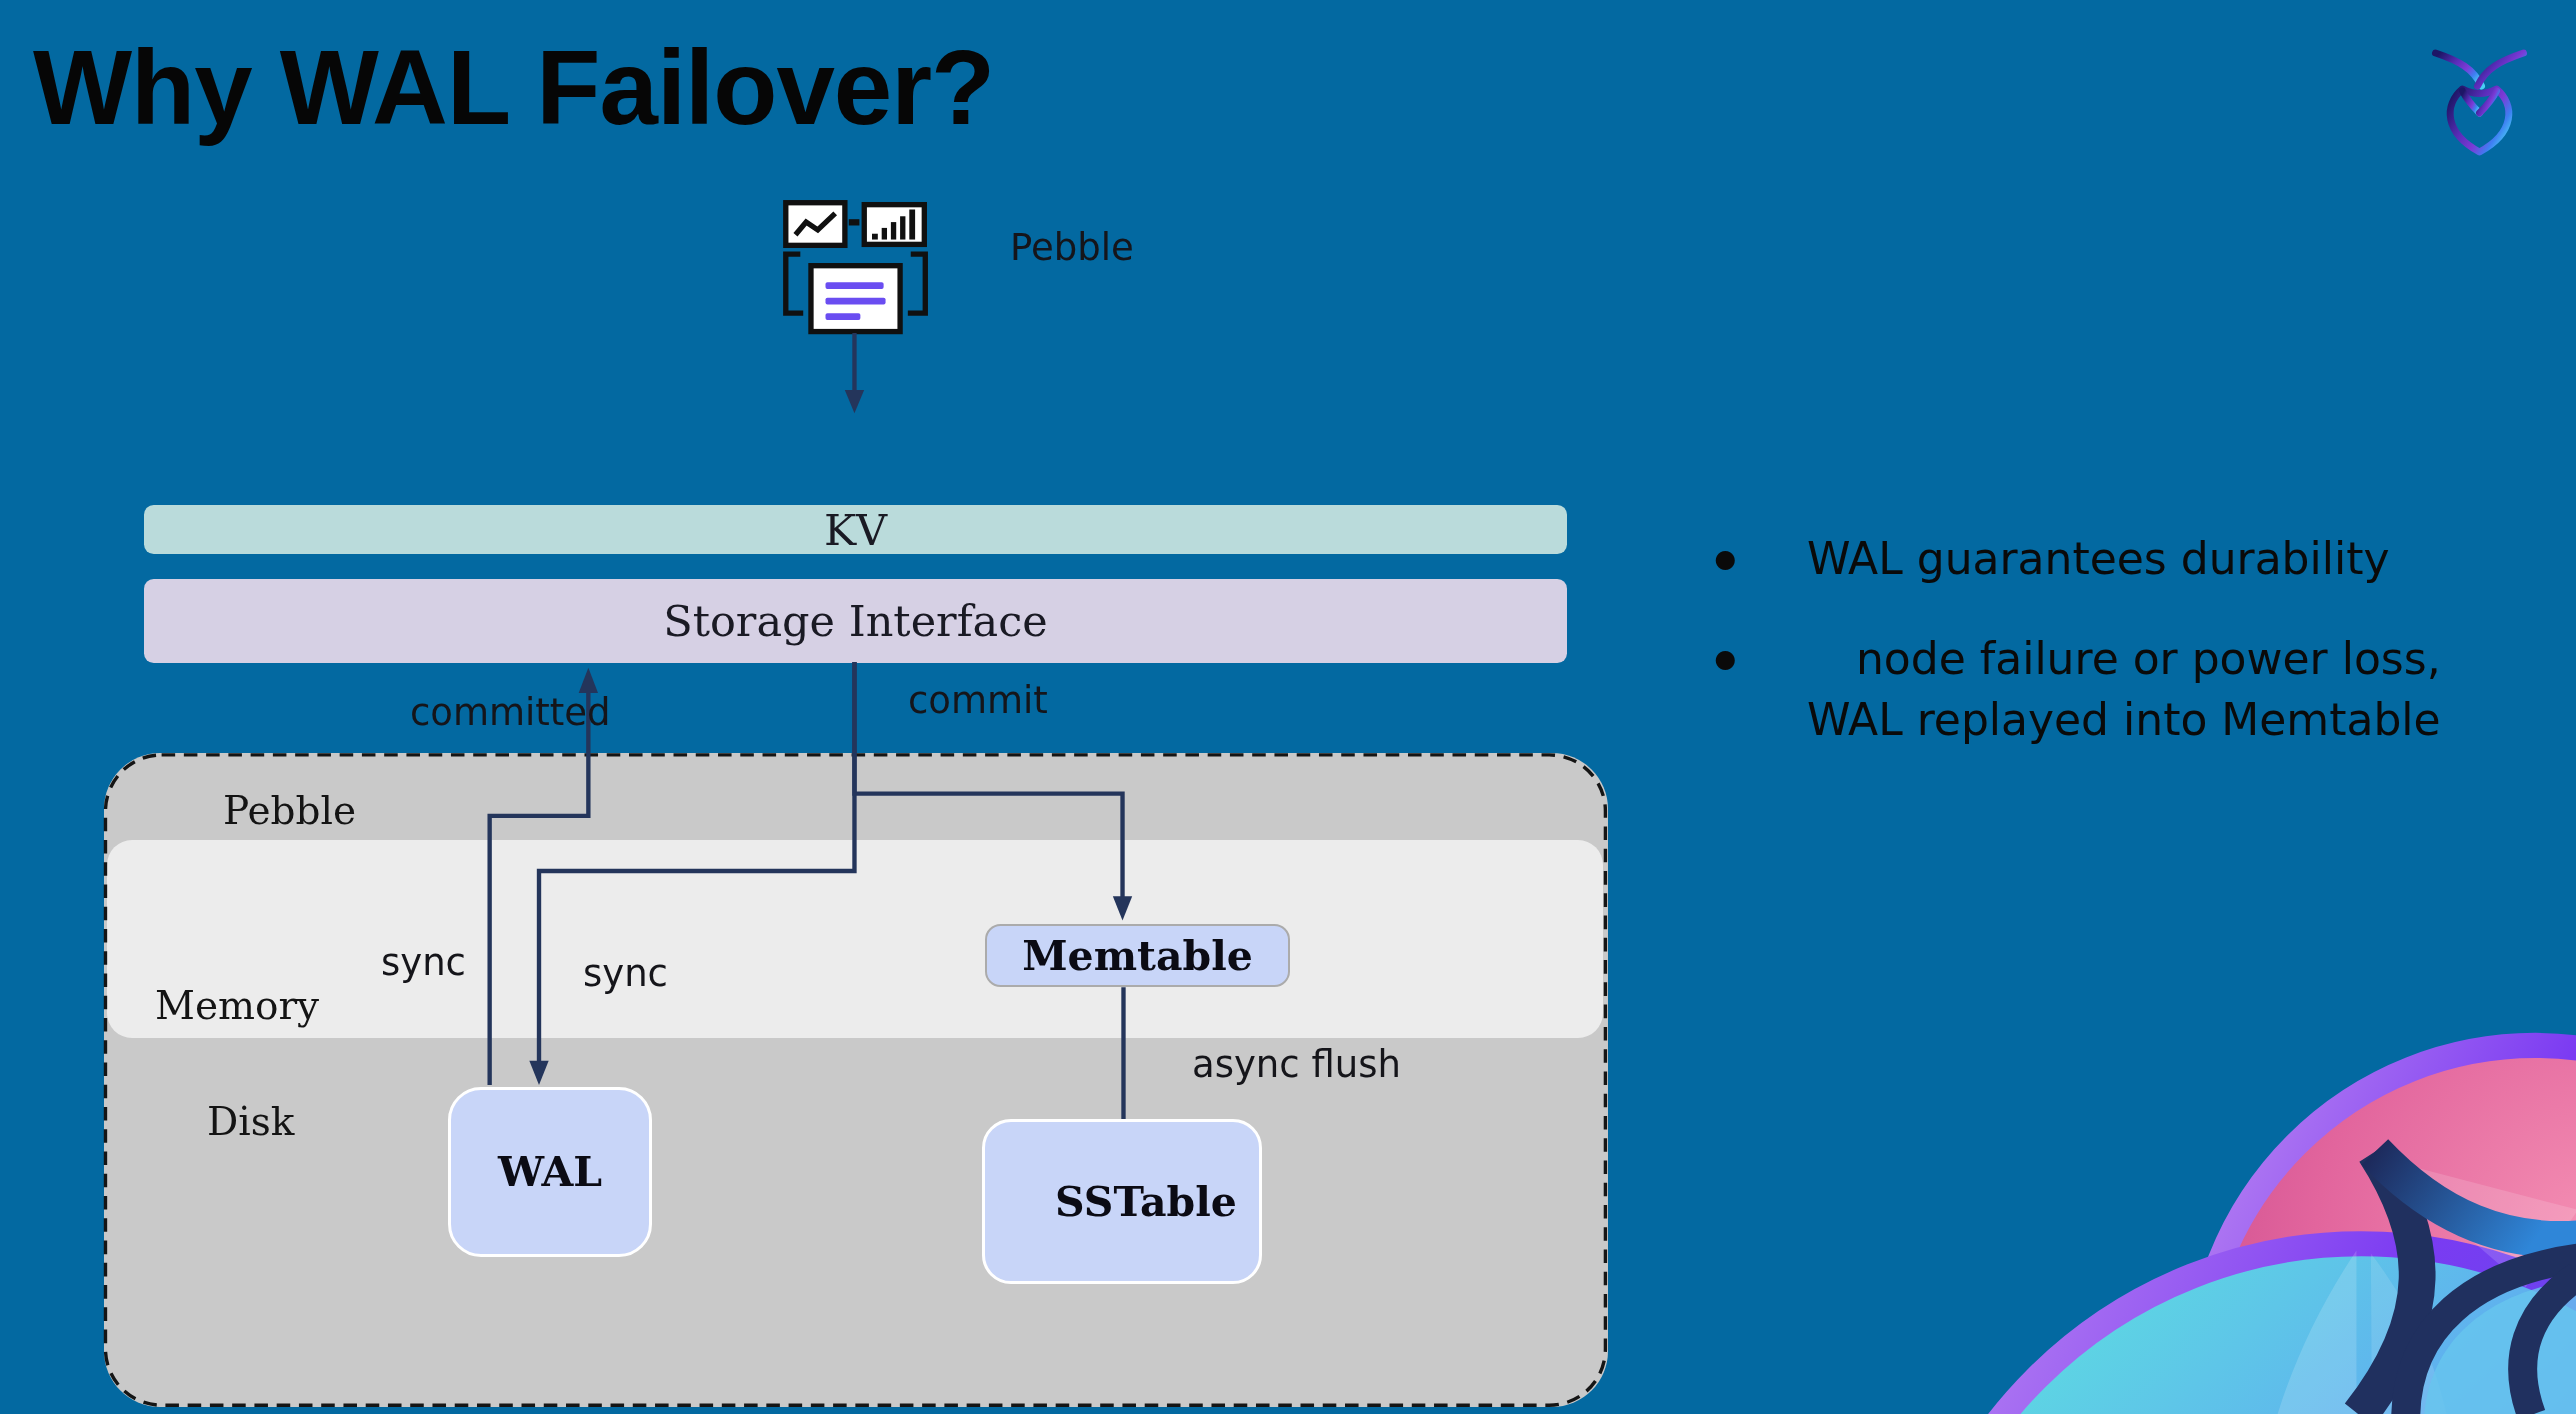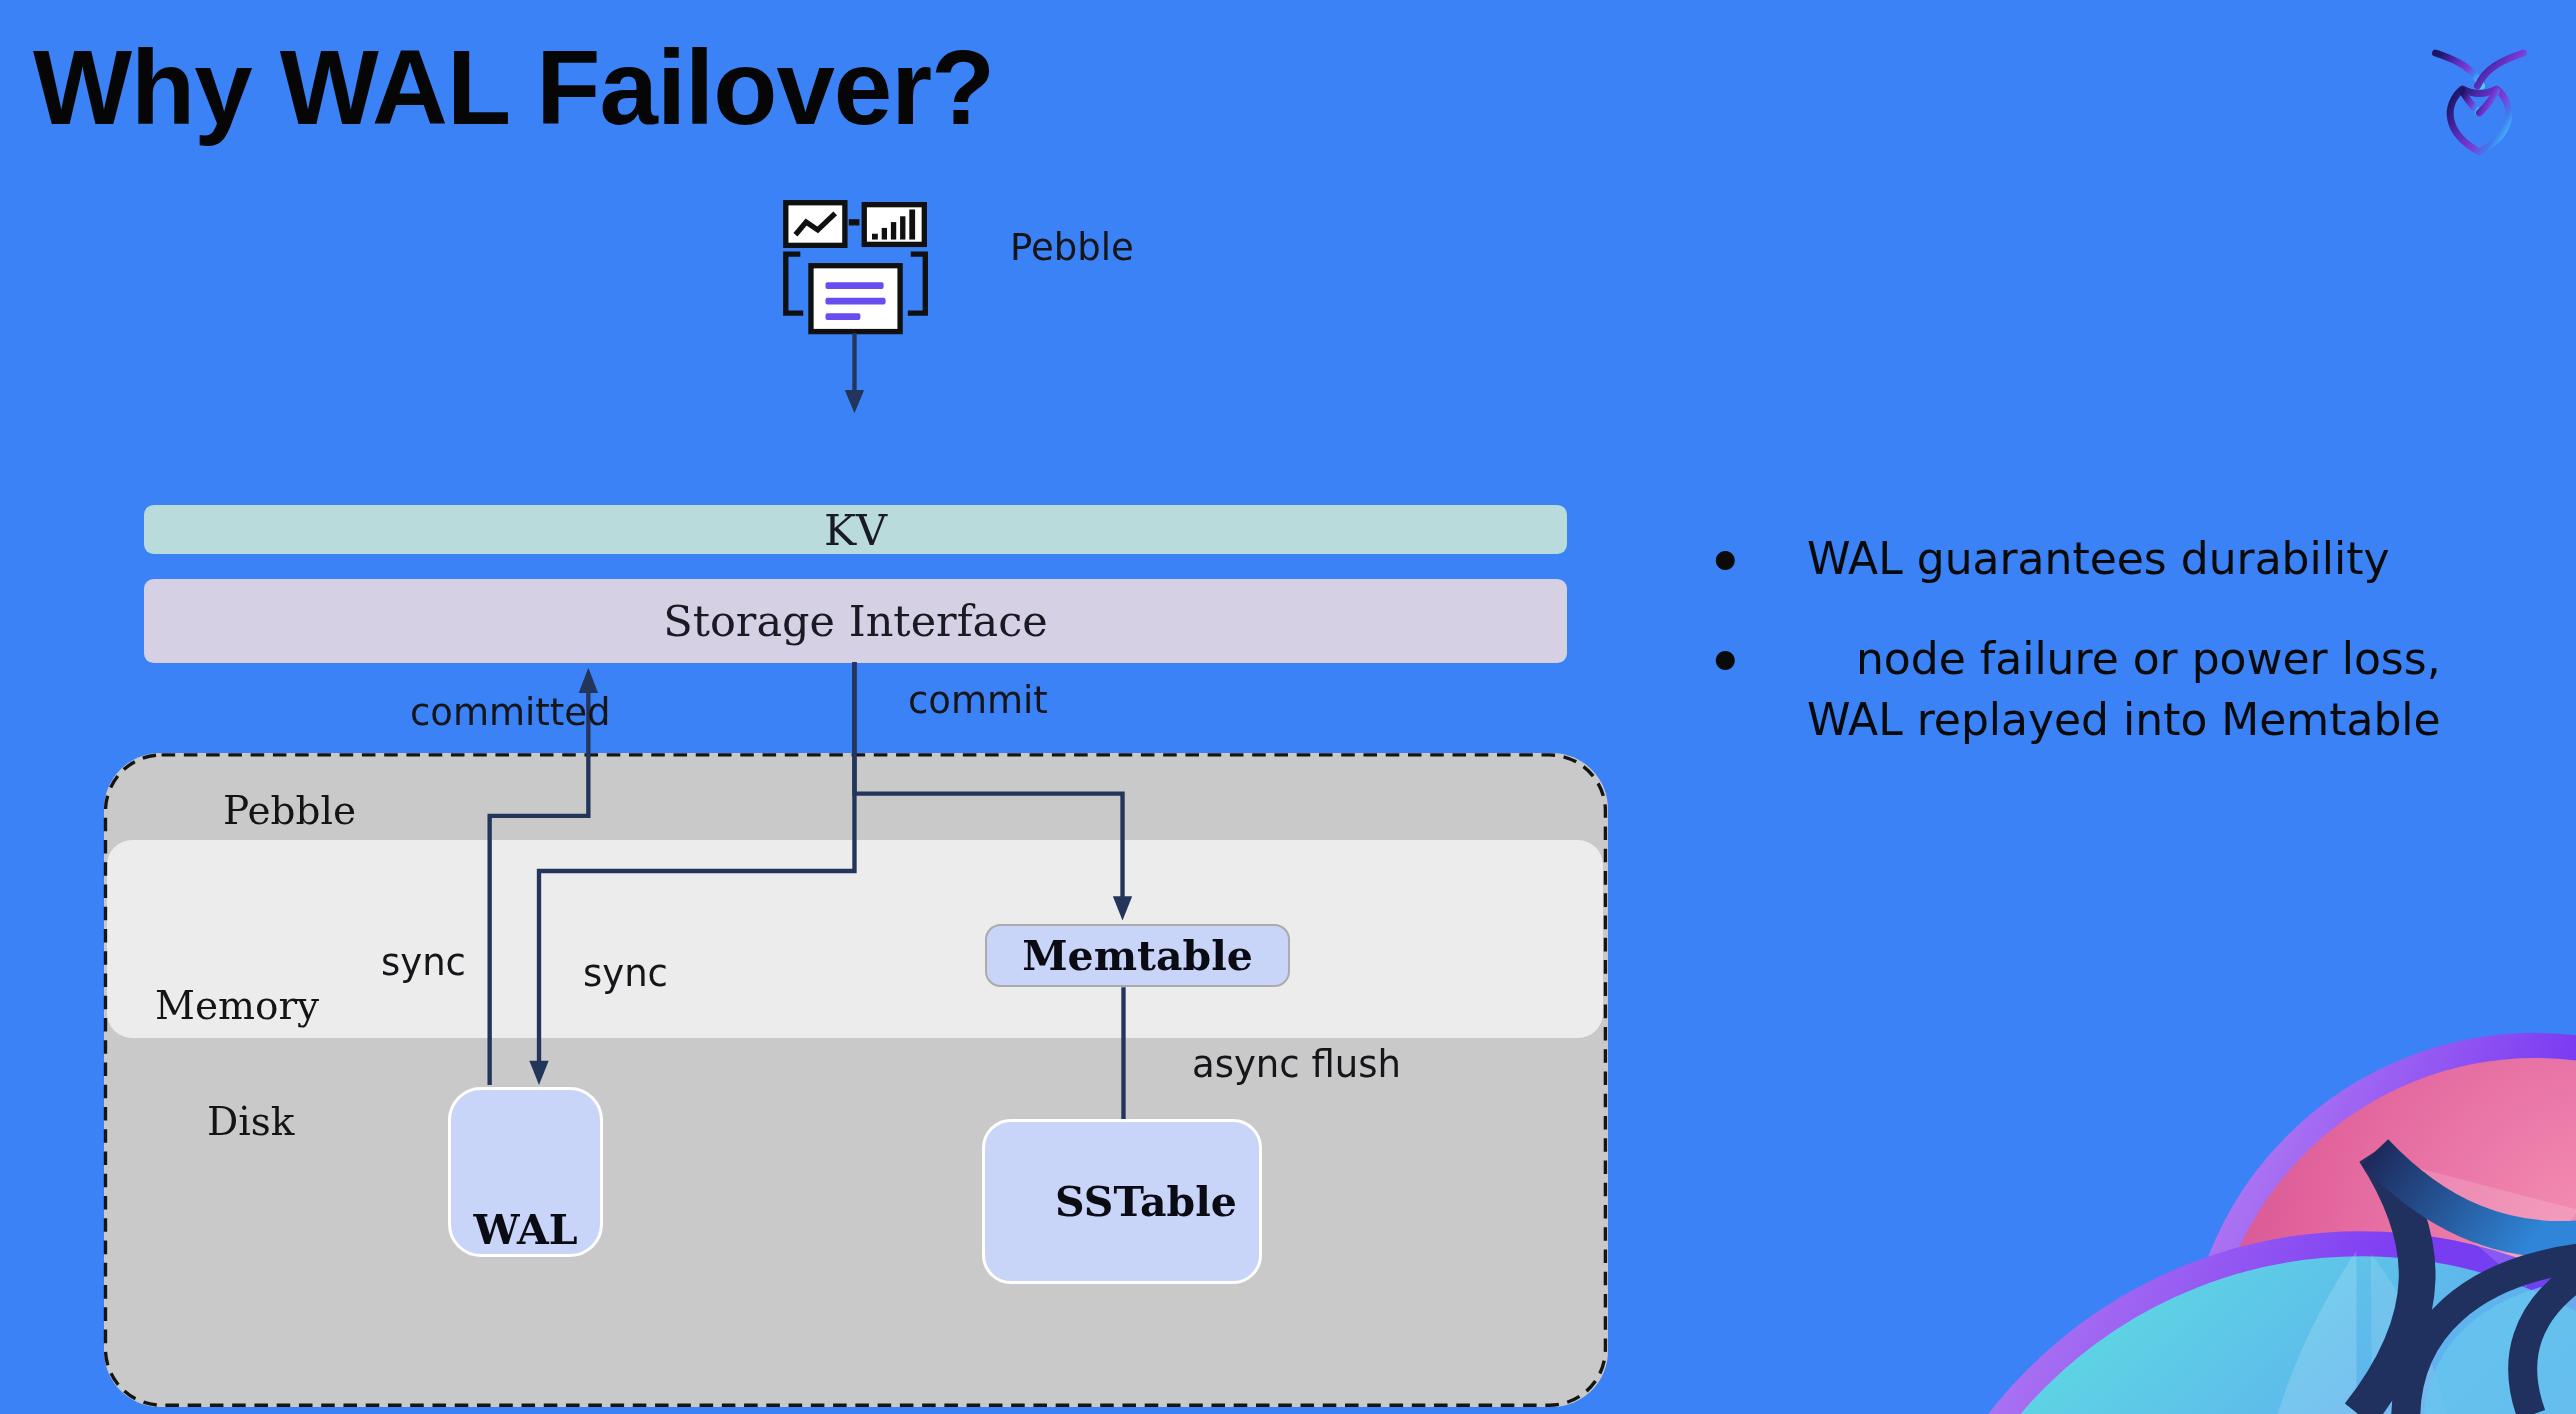--- a/index.html
+++ b/index.html
@@ -1,32 +1,32 @@
 <!DOCTYPE html>
 <html><head>
 <meta charset="utf-8">
 <style>
   html,body{margin:0;padding:0;background:#ffffff;}
-  #slide{position:relative;width:2576px;height:1415px;background:#3b82f6;overflow:hidden;
+  #slide{position:relative;width:2576px;height:1415px;background:#0369a1;overflow:hidden;
          font-family:"DejaVu Sans","Liberation Sans",sans-serif;}
   .abs{position:absolute;}
   #title{position:absolute;left:33px;top:17.4px;margin:0;font-family:"Liberation Sans","DejaVu Sans",sans-serif;
          font-weight:800;font-size:105px;line-height:1.35;letter-spacing:-1px;color:#060606;}
   .layer-bar{position:absolute;left:144px;width:1423px;border-radius:9.7px;
              display:flex;align-items:center;justify-content:center;}
   .layer-bar .bar-label{font-family:"DejaVu Serif","Liberation Serif",serif;font-size:43px;color:#1a1a24;}
   #bar-sql{top:415px;height:49px;background:#F3DFB9;}
   #bar-kv{top:505px;height:49px;background:#BADBDB;}
   #bar-storage{top:579px;height:84px;background:#D6D0E4;}
   #pebble-box{position:absolute;left:104px;top:753px;width:1504px;height:654px;border-radius:56px;background:#C9C9C9;}
   #memory-band{position:absolute;left:107px;top:840px;width:1496px;height:198px;border-radius:25px;background:#ECECEC;}
   .region-label{position:absolute;font-family:"DejaVu Serif","Liberation Serif",serif;font-size:39px;color:#141414;}
   .node-box{position:absolute;background:#C8D5F8;display:flex;align-items:center;justify-content:center;box-sizing:border-box;}
   .node-box .node-label{font-family:"DejaVu Serif","Liberation Serif",serif;font-weight:bold;font-size:41px;color:#0b0b14;}
-  #node-wal{left:448px;top:1087px;width:155px;height:170px;border:3.9px solid #ffffff;border-radius:33px;align-items:flex-end;}
+  #node-wal{left:448px;top:1087px;width:204px;height:170px;border:3.9px solid #ffffff;border-radius:33px;}
   #node-memtable{left:985px;top:924px;width:305px;height:63px;border:2.9px solid #ABABAB;border-radius:15.5px;}
   #node-sstable{left:982px;top:1119px;width:280px;height:165px;border:3.9px solid #ffffff;border-radius:29px;padding-left:48px;}
   .edge-label{position:absolute;font-family:"DejaVu Sans","Liberation Sans",sans-serif;font-size:37px;color:#15151a;white-space:nowrap;}
   #bullets{position:absolute;left:1701px;top:528px;width:794px;}
   .bullet{display:flex;margin-bottom:39px;}
   .bullet-dot{width:106px;flex:0 0 106px;font-size:25px;line-height:61px;color:#0a0a0a;padding-left:13.5px;box-sizing:border-box;}
   .bullet-text{font-size:44px;line-height:61px;color:#0a0a0a;text-align:right;}
   .bullet-text div{white-space:nowrap;}
   svg{display:block;}
 </style>

